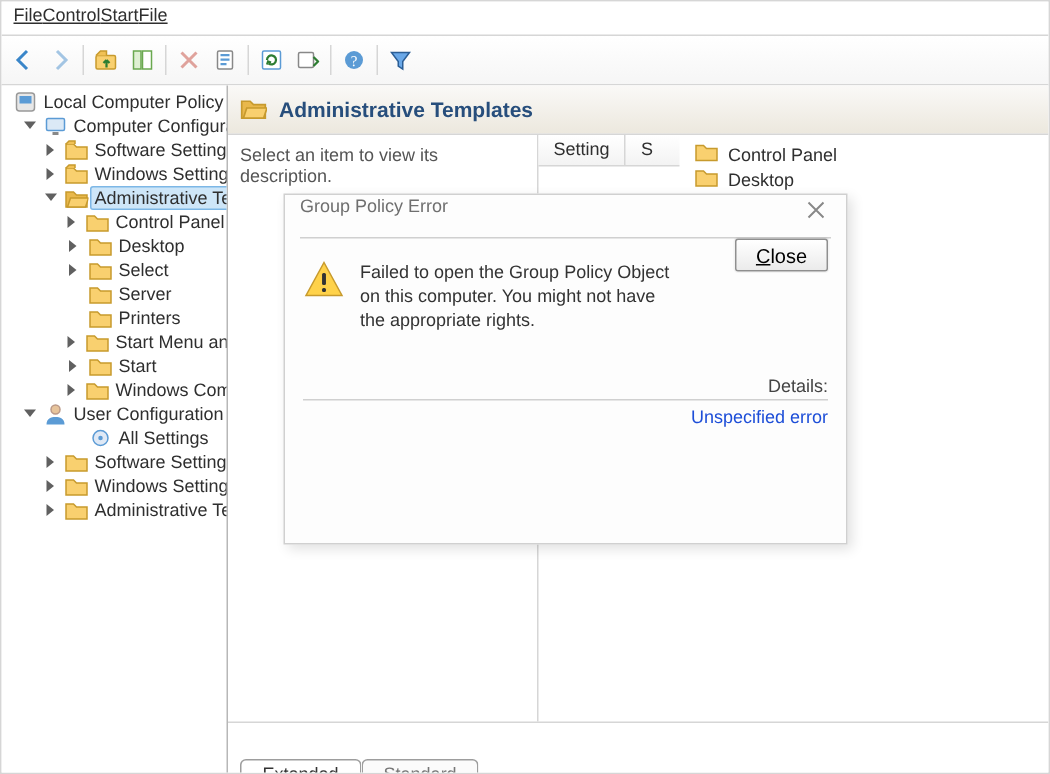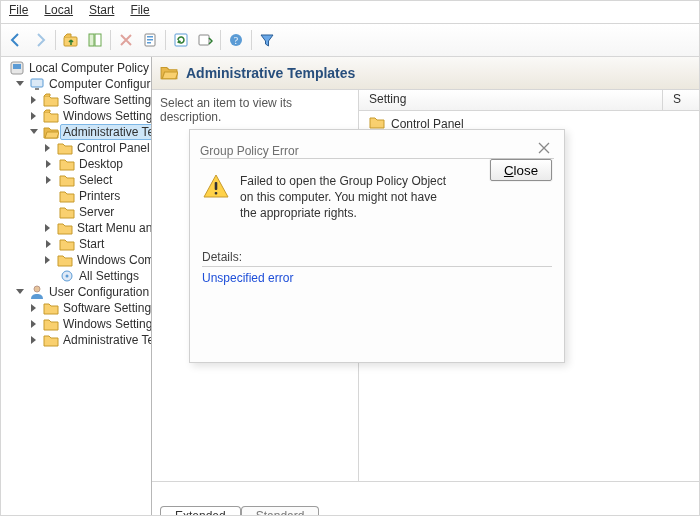--- a/index.html
+++ b/index.html
@@ -24,21 +24,21 @@
     width:700px;height:516px;
     font-family:"Segoe UI",Tahoma,Verdana,sans-serif;
     font-size:12px;color:var(--menu-fg);
     position:relative;overflow:hidden;
     background:var(--panel-bg);
     border:1px solid var(--win-border);
     box-sizing:border-box;
   }
   
   .menubar{
-    display:flex;gap:16px;
+    display:flex;gap:0;
     padding:2px 8px;height:18px;
     border-bottom:1px solid var(--win-border);
     background:#fff;
   }
   .menubar span{cursor:default;}
   .menubar span u{text-decoration:underline;}
   
   .toolbar{
     display:flex;align-items:center;gap:2px;
     padding:3px 4px;height:26px;
@@ -106,21 +106,21 @@
   .content-row{
     display:flex;flex:1 1 auto;min-height:0;
     border-bottom:1px solid var(--win-border);
   }
   .desc-col{
     width:190px;flex:0 0 190px;
     padding:6px 8px;color:#555;
     border-right:1px solid var(--win-border);
   }
   .list-col{
-    flex:1 1 auto;min-width:0;display:flex;flex-direction:column;
+    flex:1 1 auto;min-width:0;display:flex;
   }
   .list-head{
     display:flex;height:20px;border-bottom:1px solid var(--win-border);
     background:linear-gradient(#ffffff,#f3f3f3);
   }
   .list-head .col{
     padding:2px 10px;border-right:1px solid var(--win-border);
   }
   .list-body{padding:4px 0}
   .list-item{
@@ -153,21 +153,21 @@
   .dialog{
     position:absolute;
     left:188px;top:128px;
     width:374px;height:232px;
     border:1px solid var(--dlg-border);
     background:#fdfdfd;
     box-shadow:3px 3px 8px rgba(0,0,0,.12);
     display:flex;flex-direction:column;
   }
   .dlg-ttl{
-    display:flex;align-items:flex-end;justify-content:space-between;
+    display:flex;align-items:flex-start;justify-content:space-between;
     height:28px;padding:0 10px;color:var(--dlg-title);
   }
   .dlg-close{
     width:20px;height:20px;display:flex;align-items:center;justify-content:center;color:#777;
   }
   .dlg-hr{height:1px;background:var(--dlg-border);margin:0 10px}
   .dlg-body{
     flex:1 1 auto;padding:14px 12px 0 12px;position:relative;
   }
   .dlg-msg-row{display:flex;gap:10px;align-items:flex-start}
@@ -176,37 +176,38 @@
   .dlg-btn{
     position:absolute;right:12px;top:0;
     width:62px;height:22px;
     border:1px solid #8f8f8f;border-radius:2px;
     background:linear-gradient(#ffffff,#ebebeb);
     box-shadow:0 0 0 1px rgba(0,0,0,.04);
     display:flex;align-items:center;justify-content:center;
   }
   .dlg-details{
     margin-top:28px;
+    text-align:right;
   }
   .dlg-details .hd{font-size:12px;color:#444}
   .dlg-details-box{
     border-top:1px solid var(--dlg-border);
     margin-top:2px;padding:4px 0;color:#1d4ed8;
   }
   
   .xmark{
     position:absolute;inset:0;pointer-events:none;z-index:-1;
   }
 </style>
 </head>
 <body>
 
 <div class="menubar">
   <span><u>File</u></span>
-  <span><u>Local</u></span>
+  <span><u>Control</u></span>
   <span><u>Start</u></span>
   <span><u>File</u></span>
 </div>
 
 <div class="toolbar">
   <div class="tb-btn">
     <svg width="16" height="16" viewBox="0 0 16 16">
       <path d="M10 2 4 8l6 6" fill="none" stroke="#3a86c9" stroke-width="2"></path>
     </svg>
   </div>
@@ -386,32 +387,32 @@
           </span>
         <span class="lbl">Select</span>
       </div>
       <div class="tree-row indent3">
         <span class="twisty"></span>
         <span class="ico">
             <svg class="folder" width="16" height="16" viewBox="0 0 16 16">
               <path class="body" d="M1 4h5l2 2h7v8H1z" stroke="#c79a2d"></path>
             </svg>
           </span>
+        <span class="lbl">Server</span>
+      </div>
+      <div class="tree-row indent3">
+        <span class="twisty"></span>
+        <span class="ico">
+            <svg class="folder" width="16" height="16" viewBox="0 0 16 16">
+              <path class="body" d="M1 4h5l2 2h7v8H1z" stroke="#c79a2d"></path>
+            </svg>
+          </span>
         <span class="lbl">Printers</span>
       </div>
       <div class="tree-row indent3">
-        <span class="twisty"></span>
-        <span class="ico">
-            <svg class="folder" width="16" height="16" viewBox="0 0 16 16">
-              <path class="body" d="M1 4h5l2 2h7v8H1z" stroke="#c79a2d"></path>
-            </svg>
-          </span>
-        <span class="lbl">Server</span>
-      </div>
-      <div class="tree-row indent3">
         <span class="twisty">
             <svg width="10" height="10" viewBox="0 0 10 10">
               <path d="M2 1l5 4-5 4z" fill="#606060"></path>
             </svg>
           </span>
         <span class="ico">
             <svg class="folder" width="16" height="16" viewBox="0 0 16 16">
               <path class="body" d="M1 4h5l2 2h7v8H1z" stroke="#c79a2d"></path>
             </svg>
           </span>
@@ -436,44 +437,44 @@
               <path d="M2 1l5 4-5 4z" fill="#606060"></path>
             </svg>
           </span>
         <span class="ico">
             <svg class="folder" width="16" height="16" viewBox="0 0 16 16">
               <path class="body" d="M1 4h5l2 2h7v8H1z" stroke="#c79a2d"></path>
             </svg>
           </span>
         <span class="lbl">Windows Components</span>
       </div>
+      <div class="tree-row indent1">
+        <span class="twisty">
+            <svg width="10" height="10" viewBox="0 0 10 10">
+              <path d="M1 2l4 5 4-5z" fill="#606060"></path>
+            </svg>
+          </span>
+        <span class="ico">
+            <svg width="16" height="16" viewBox="0 0 16 16">
+              <circle cx="8" cy="5" r="3" fill="#e7c49b" stroke="#b98"></circle>
+              <path d="M2 15c0-4 3-5 6-5s6 1 6 5" fill="#5b9bd5"></path>
+            </svg>
+          </span>
+        <span class="lbl">User Configuration</span>
+      </div>
+
       <div class="tree-row indent3">
         <span class="twisty"></span>
         <span class="ico">
             <svg width="16" height="16" viewBox="0 0 16 16">
               <circle cx="8" cy="8" r="5" fill="#dfe9f6" stroke="#5b9bd5"></circle>
               <circle cx="8" cy="8" r="1.5" fill="#5b9bd5"></circle>
             </svg>
           </span>
         <span class="lbl">All Settings</span>
-      </div>
-
-      <div class="tree-row indent1">
-        <span class="twisty">
-            <svg width="10" height="10" viewBox="0 0 10 10">
-              <path d="M1 2l4 5 4-5z" fill="#606060"></path>
-            </svg>
-          </span>
-        <span class="ico">
-            <svg width="16" height="16" viewBox="0 0 16 16">
-              <circle cx="8" cy="5" r="3" fill="#e7c49b" stroke="#b98"></circle>
-              <path d="M2 15c0-4 3-5 6-5s6 1 6 5" fill="#5b9bd5"></path>
-            </svg>
-          </span>
-        <span class="lbl">User Configuration</span>
       </div>
       <div class="tree-row indent2">
         <span class="twisty">
             <svg width="10" height="10" viewBox="0 0 10 10">
               <path d="M2 1l5 4-5 4z" fill="#606060"></path>
             </svg>
           </span>
         <span class="ico">
             <svg class="folder" width="16" height="16" viewBox="0 0 16 16">
               <path class="body" d="M1 4h5l2 2h7v8H1z" stroke="#c79a2d"></path>

